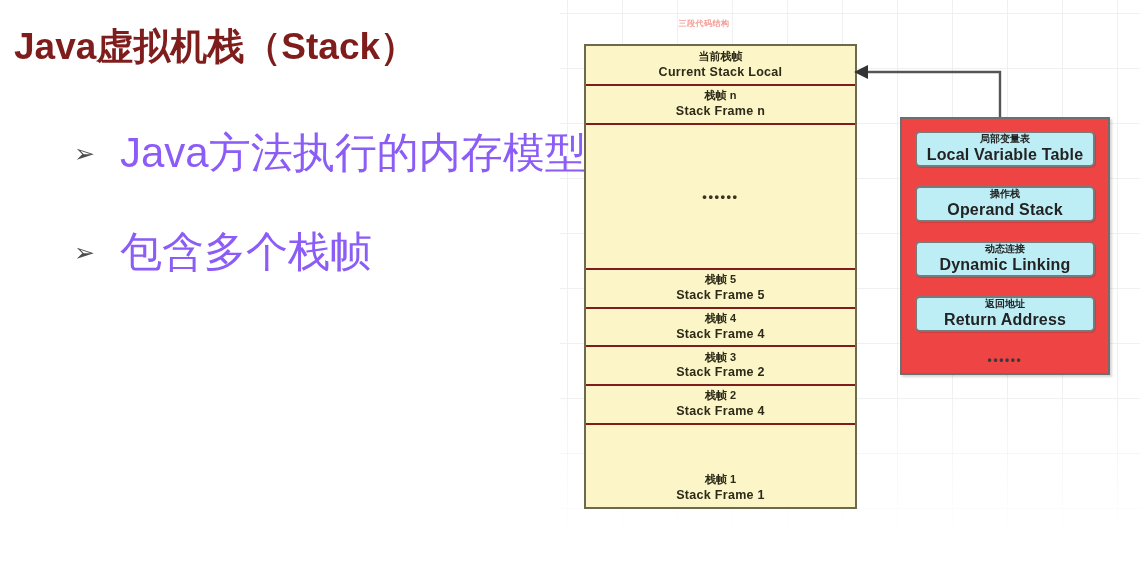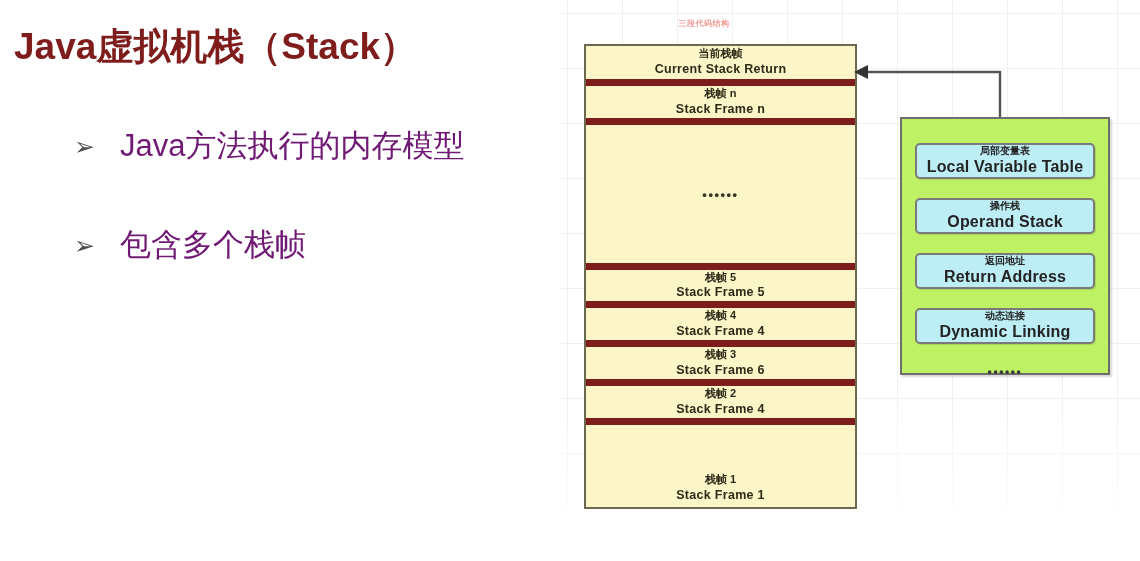--- a/index.html
+++ b/index.html
@@ -53,22 +53,22 @@
   #bullet-row-0 { top: 125px; }
   #bullet-row-1 { top: 224px; }
   .bullet-marker {
     font-size: 25px;
     color: #4d4d4d;
     width: 46px;
     flex: 0 0 46px;
     line-height: 1;
   }
   .bullet-text {
-    font-size: 31px;
-    color: #701a75;
+    font-size: 42px;
+    color: #8b5cf6;
   }
 
   
   #stack-watermark {
     position: absolute;
     left: 669px;
     top: 18px;
     width: 70px;
     font-size: 8px;
     font-weight: bold;
@@ -87,21 +87,21 @@
     width: 273px;
     height: 465px;
     box-sizing: border-box;
     border: 2px solid #6b6a4e;
     background: #fbf5c8;
     display: flex;
     flex-direction: column;
   }
   .stack-frame {
     box-sizing: border-box;
-    border-bottom: 7px solid #7f1d1d;
+    border-bottom: 2px solid #7f1d1d;
     background: #fbf5c8;
     display: flex;
     flex-direction: column;
     align-items: center;
     justify-content: center;
     color: #2e2a18;
   }
   .stack-frame:last-child { border-bottom: none; margin-top: 44px; }
   .sf-cn {
     font-size: 11px;
@@ -137,26 +137,26 @@
 
   
   #frame-detail-panel {
     position: absolute;
     left: 900px;
     top: 117px;
     width: 210px;
     height: 258px;
     box-sizing: border-box;
     border: 2px solid #6e6e6e;
-    background: #bef264;
+    background: #ef4444;
     box-shadow: 2px 2px 2px rgba(0,0,0,.16);
     display: flex;
     flex-direction: column;
     align-items: center;
-    padding-top: 24px;
+    padding-top: 12px;
   }
   .detail-box {
     box-sizing: border-box;
     width: 180px;
     height: 36px;
     margin-bottom: 19px;
     border: 2px solid #7a7a7a;
     border-radius: 5px;
     background: #bdeef5;
     display: flex;
@@ -201,21 +201,21 @@
   <span class="bullet-marker">➢</span>
   <span class="bullet-text">包含多个栈帧</span>
 </div>
 
 <div id="stack-watermark">三段代码结构</div>
 
 <div id="stack-column">
 
   <div class="stack-frame h-current">
     <span class="sf-cn">当前栈帧</span>
-    <span class="sf-en">Current Stack Return</span>
+    <span class="sf-en">Current Stack Local</span>
   </div>
 
   <div class="stack-frame h-n">
     <span class="sf-cn">栈帧 n</span>
     <span class="sf-en">Stack Frame n</span>
   </div>
 
   <div class="stack-frame h-gap">
     <span class="sf-dots">••••••</span>
   </div>
@@ -225,21 +225,21 @@
     <span class="sf-en">Stack Frame 5</span>
   </div>
 
   <div class="stack-frame h-num">
     <span class="sf-cn">栈帧 4</span>
     <span class="sf-en">Stack Frame 4</span>
   </div>
 
   <div class="stack-frame h-num">
     <span class="sf-cn">栈帧 3</span>
-    <span class="sf-en">Stack Frame 6</span>
+    <span class="sf-en">Stack Frame 2</span>
   </div>
 
   <div class="stack-frame h-num">
     <span class="sf-cn">栈帧 2</span>
     <span class="sf-en">Stack Frame 4</span>
   </div>
 
   <div class="stack-frame h-num">
     <span class="sf-cn">栈帧 1</span>
     <span class="sf-en">Stack Frame 1</span>
@@ -258,24 +258,24 @@
     <span class="db-cn">局部变量表</span>
     <span class="db-en">Local Variable Table</span>
   </div>
 
   <div class="detail-box">
     <span class="db-cn">操作栈</span>
     <span class="db-en">Operand Stack</span>
   </div>
 
   <div class="detail-box">
+    <span class="db-cn">动态连接</span>
+    <span class="db-en">Dynamic Linking</span>
+  </div>
+
+  <div class="detail-box">
     <span class="db-cn">返回地址</span>
     <span class="db-en">Return Address</span>
   </div>
 
-  <div class="detail-box">
-    <span class="db-cn">动态连接</span>
-    <span class="db-en">Dynamic Linking</span>
-  </div>
-
   <div id="detail-dots">••••••</div>
 
 </div>
 
 </body></html>

